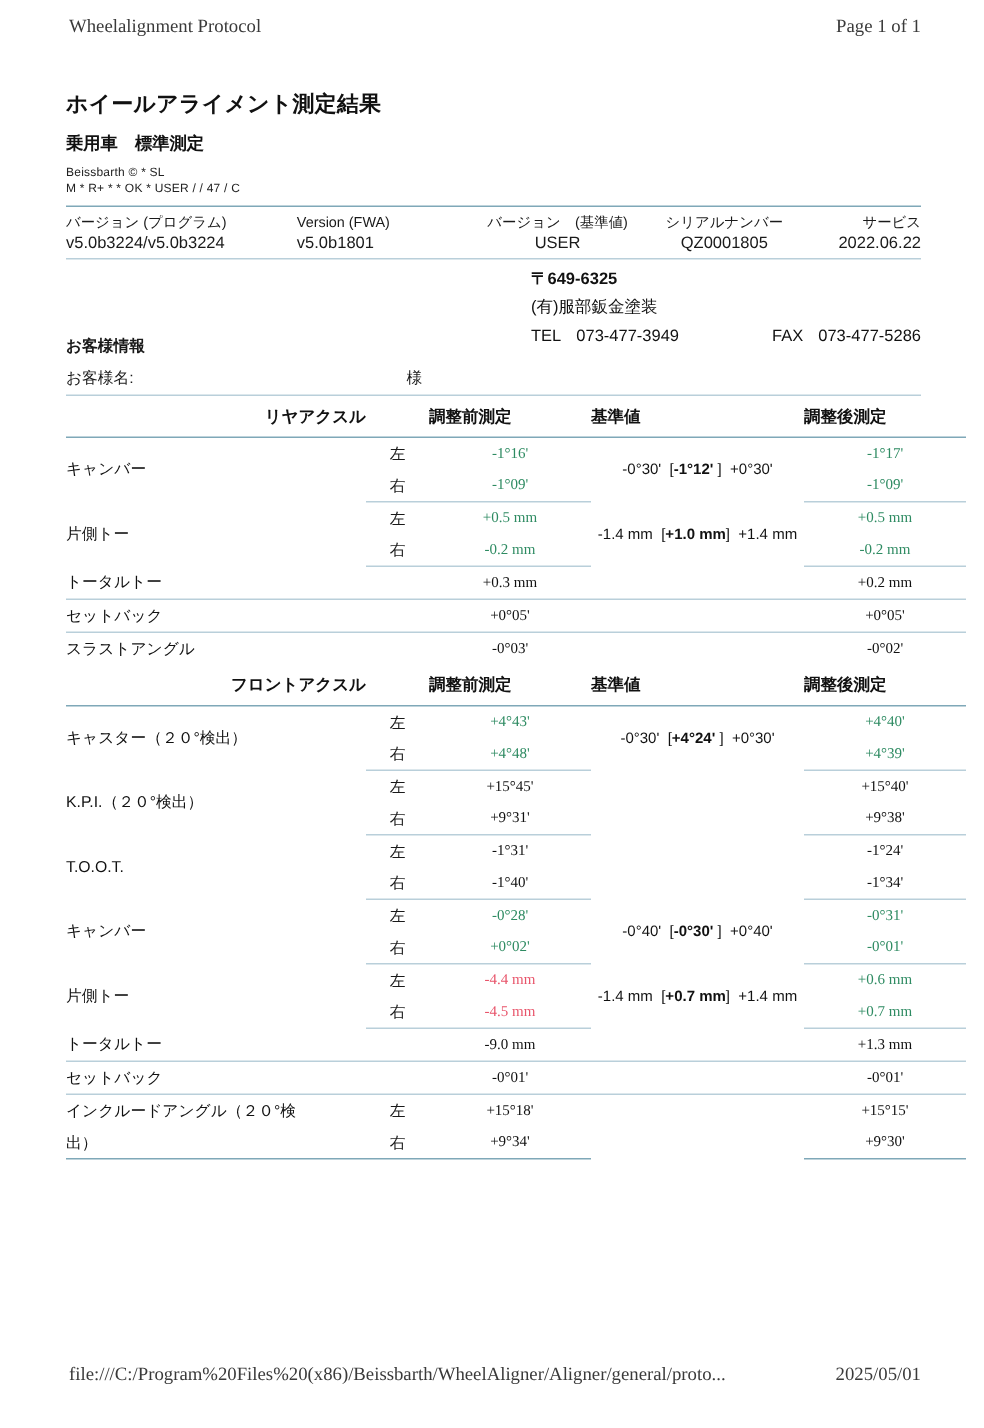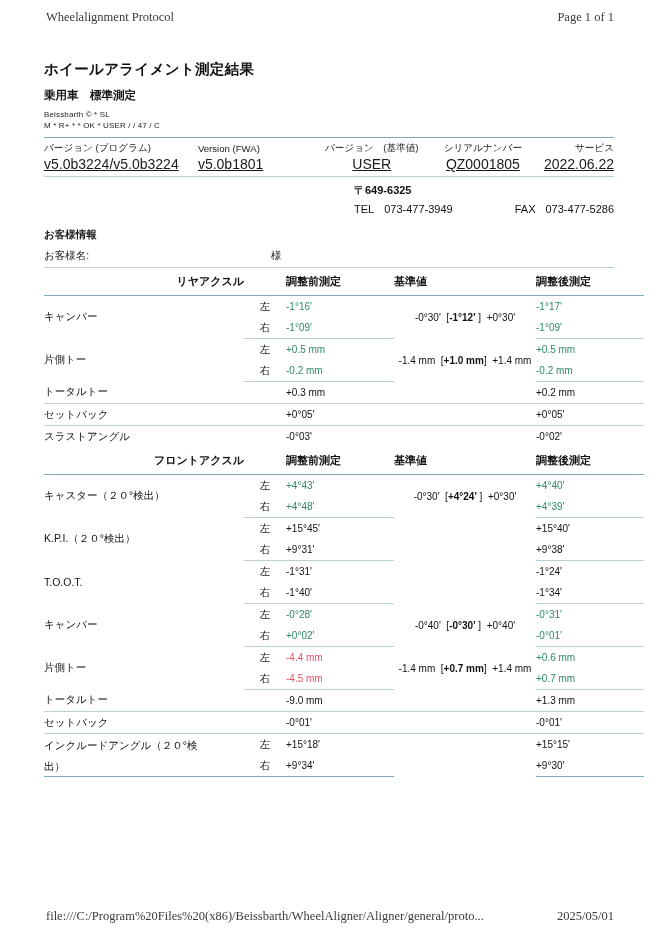--- a/index.html
+++ b/index.html
@@ -133,22 +133,21 @@
     font-size: 9.5px;
     color: #1a1a1a;
   }
   .version-table th {
     font-weight: normal;
     padding: 4px 0 1px 0;
     font-size: 9.6px;
   }
   .version-table td {
     padding: 0 0 4px 0;
-    font-size: 14px;
-    text-decoration: underline;
+    font-size: 11px;
   }
   .vt-c1 { text-align: left;   width: 27%; }
   .vt-c2 { text-align: left;   width: 20%; }
   .vt-c3 { text-align: center; width: 21%; }
   .vt-c4 { text-align: center; width: 18%; }
   .vt-c5 { text-align: right;  width: 14%; }
 
   
   .cust-block {
     position: relative;
@@ -244,21 +243,21 @@
     height: 21px;
     vertical-align: middle;
     font-size: 10px;
   }
   td.t-name {
     text-align: left;
     font-size: 10.5px;
     color: #111;
   }
   td.t-side { text-align: center; font-size: 10.5px; }
-  td.t-val  { text-align: left; }
+  td.t-val  { text-align: center; font-family: Liberation Serif, serif; }
   td.t-spec { text-align: center; font-size: 10px; color: #111; }
 
   .row-sep td { border-bottom: 1px solid #b9cfda; }
   .sec-end td { border-bottom: 1.4px solid #7fa8b8; }
 
   .v-ok  { color: #2e8b62; }
   .v-bad { color: #e8546a; }
   .v-n   { color: #111; }
   .spec-mid { font-weight: bold; }
 
@@ -325,20 +324,21 @@
           <td class="vt-c5">2022.06.22</td>
         </tr>
       </tbody>
     </table>
 
     <hr class="rule-light">
 
     <div class="cust-block">
       <div class="shop-info">
         <div class="shop-zip">〒649-6325</div>
+        <div>(有)服部鈑金塗装</div>
         <div class="shop-contact">
           <span>TEL</span>
           <span>073-477-3949</span>
           <span class="gap"></span>
           <span>FAX</span>
           <span>073-477-5286</span>
         </div>
       </div>
       <div class="cust-label">お客様情報</div>
       <div class="cust-name">お客様名:</div>

